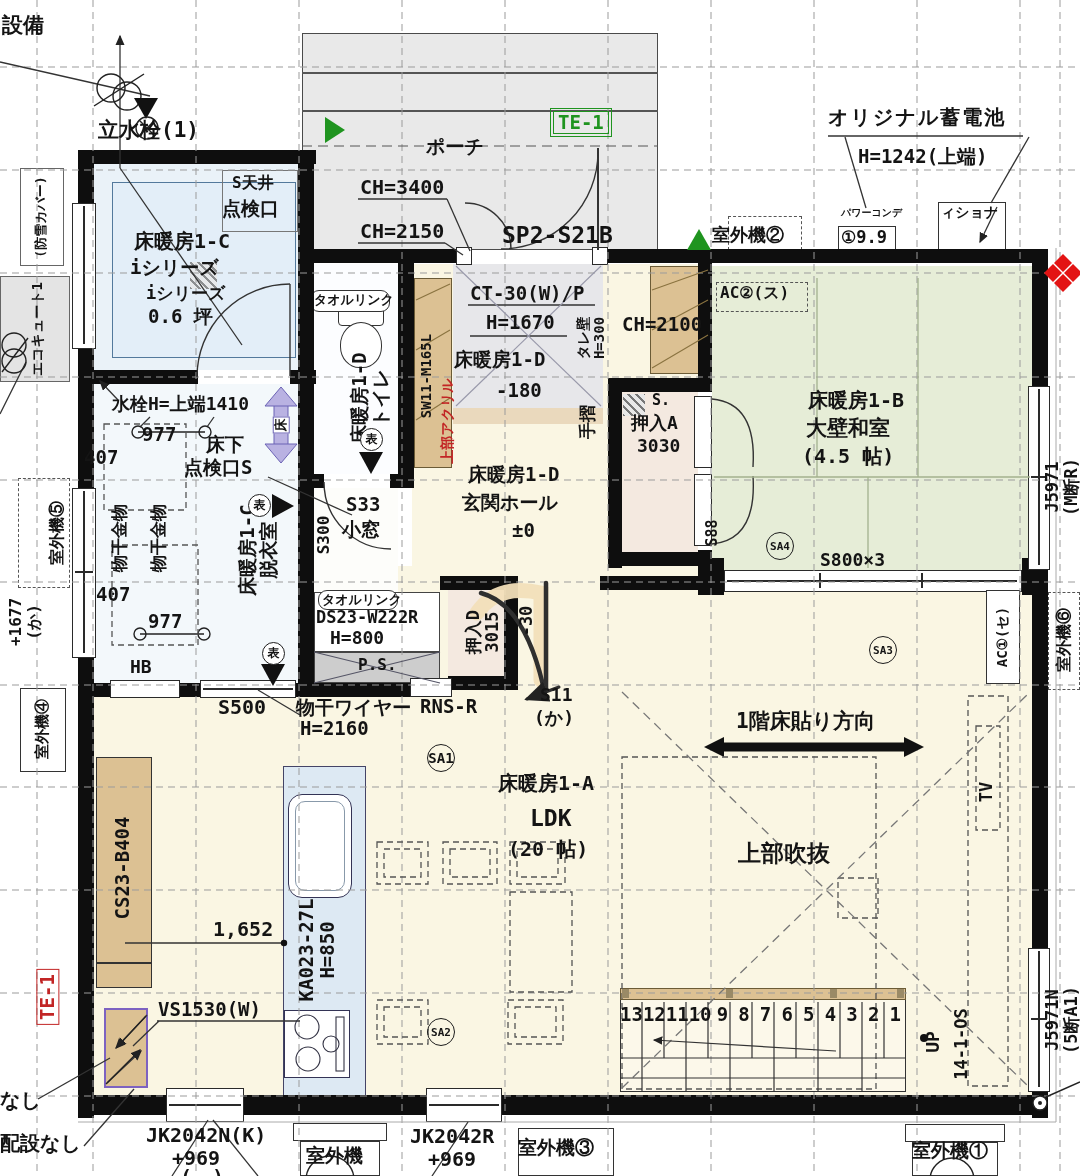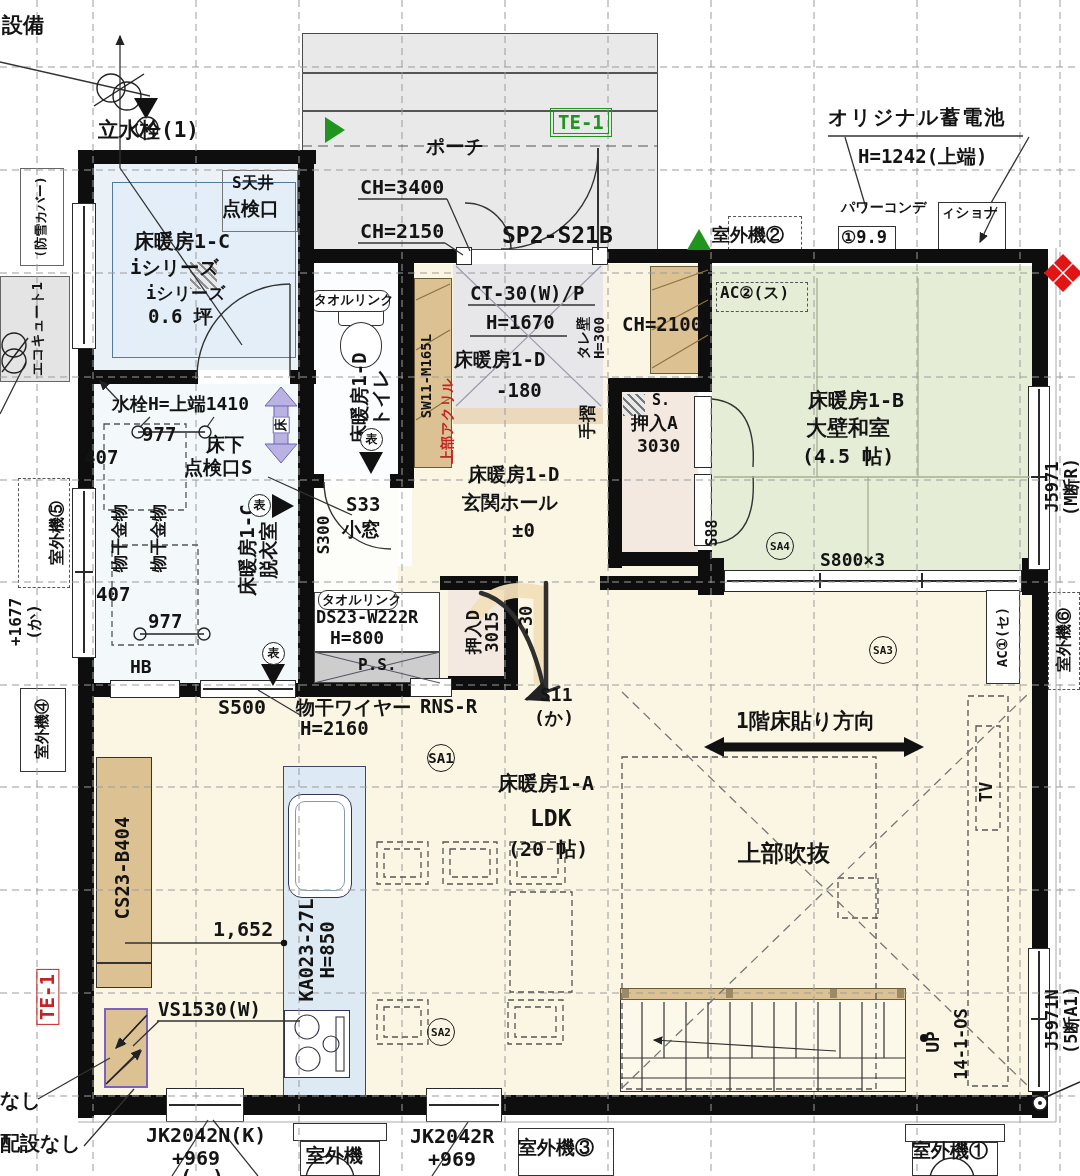--- a/index.html
+++ b/index.html
@@ -361,21 +361,21 @@
 
   <div class="lbl" style="left:2px;top:14px;font-size:21px">設備</div>
   <div class="lbl" style="left:98px;top:119px;font-size:21px">立水栓(1)</div>
   <div class="lbl" style="left:426px;top:136px;font-size:19px">ポーチ</div>
   <div class="lbl grn" style="left:553px;top:111px;font-size:19px;border:1.5px solid #1f941f;outline:1.5px solid #1f941f;outline-offset:2px;padding:0 4px">TE-1</div>
   <div class="lbl" style="left:360px;top:176px;font-size:20px">CH=3400</div>
   <div class="lbl" style="left:360px;top:220px;font-size:20px">CH=2150</div>
   <div class="lbl" style="left:502px;top:223px;font-size:23px">SP2-S21B</div>
   <div class="lbl" style="left:828px;top:106px;font-size:20px;letter-spacing:2px">オリジナル蓄電池</div>
   <div class="lbl" style="left:858px;top:146px;font-size:19px">H=1242(上端)</div>
-  <div class="lbl" style="left:841px;top:200px;font-size:14px">パワーコンデ</div>
+  <div class="lbl" style="left:841px;top:207px;font-size:10px">パワーコンデ</div>
   <div class="lbl" style="left:841px;top:228px;font-size:17px">①9.9</div>
   <div class="lbl" style="left:941px;top:205px;font-size:14px">ィショナ</div>
   <div class="lbl" style="left:712px;top:225px;font-size:18px">室外機②</div>
 
   <div class="lbl rot" style="left:41px;top:217px;font-size:13px">(防雪カバー)</div>
   <div class="lbl rot" style="left:38px;top:329px;font-size:14px">エコキュート1</div>
   <div class="lbl rot" style="left:57px;top:533px;font-size:16px">室外機⑤</div>
   <div class="lbl rot" style="left:25px;top:622px;font-size:16px;text-align:center">
       <div>+1677</div>
       <div>(か)</div>
@@ -490,20 +490,35 @@
 
   <div class="lbl rot" style="left:317px;top:950px;font-size:19px;text-align:center">
       <div>KA023-27L</div>
       <div>H=850</div>
     </div>
   <div class="lbl rot" style="left:123px;top:868px;font-size:19px">CS23-B404</div>
   <div class="lbl" style="left:158px;top:999px;font-size:19px">VS1530(W)</div>
 
   <div class="lbl rot" style="left:933px;top:1042px;font-size:18px">UP</div>
   <div class="lbl rot" style="left:962px;top:1044px;font-size:17px">14-1-OS</div>
+  <div class="lbl" style="left:620px;top:1004px;width:286px;height:30px;display:flex;z-index:60">
+    <span style="flex:1;text-align:center;font-size:19px">13</span>
+      <span style="flex:1;text-align:center;font-size:19px">12</span>
+      <span style="flex:1;text-align:center;font-size:19px">11</span>
+      <span style="flex:1;text-align:center;font-size:19px">10</span>
+      <span style="flex:1;text-align:center;font-size:19px">9</span>
+      <span style="flex:1;text-align:center;font-size:19px">8</span>
+      <span style="flex:1;text-align:center;font-size:19px">7</span>
+      <span style="flex:1;text-align:center;font-size:19px">6</span>
+      <span style="flex:1;text-align:center;font-size:19px">5</span>
+      <span style="flex:1;text-align:center;font-size:19px">4</span>
+      <span style="flex:1;text-align:center;font-size:19px">3</span>
+      <span style="flex:1;text-align:center;font-size:19px">2</span>
+      <span style="flex:1;text-align:center;font-size:19px">1</span>
+  </div>
 
   <div class="circ" style="left:427px;top:744px;width:28px;height:28px;font-size:14px">SA1</div>
   <div class="circ" style="left:427px;top:1018px;width:28px;height:28px;font-size:11px">SA2</div>
   <div class="circ" style="left:869px;top:636px;width:28px;height:28px;font-size:11px">SA3</div>
   <div class="circ" style="left:766px;top:532px;width:28px;height:28px;font-size:11px">SA4</div>
   <div class="circ" style="left:360px;top:428px;width:23px;height:23px;font-size:12px;background:#fff">表</div>
   <div class="circ" style="left:248px;top:494px;width:23px;height:23px;font-size:12px;background:#fff">表</div>
   <div class="circ" style="left:262px;top:642px;width:23px;height:23px;font-size:12px;background:#fff">表</div>
   <div class="lbl rot" style="left:281px;top:425px;font-size:13px;border:1px solid #6b63b5;background:#fff;padding:0 1px">床</div>
 

